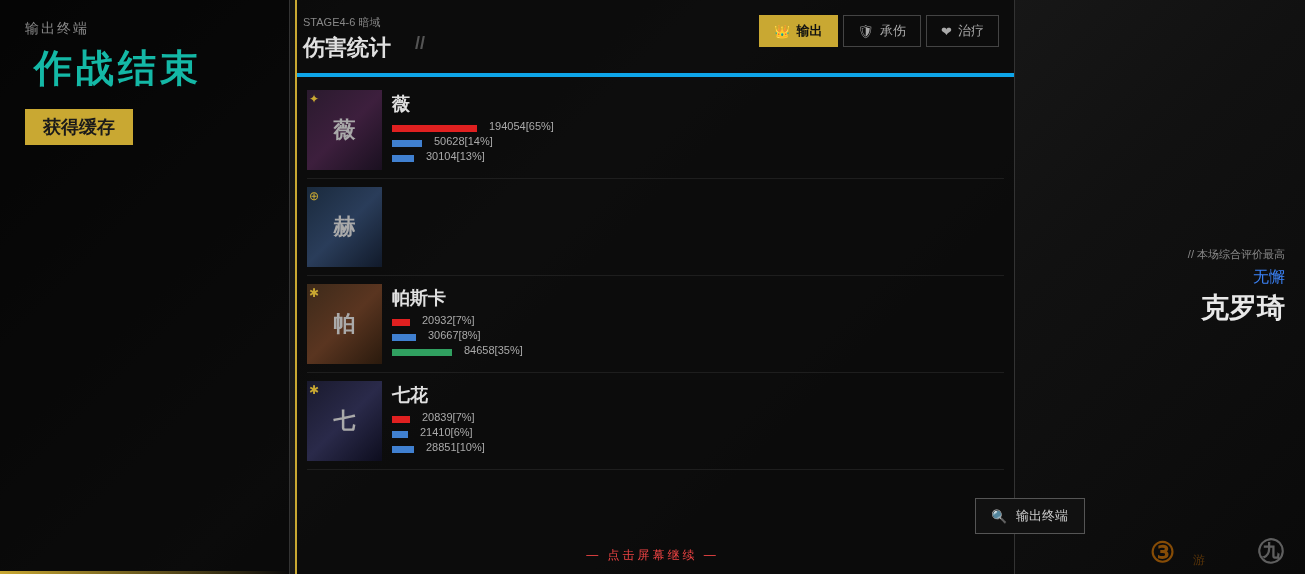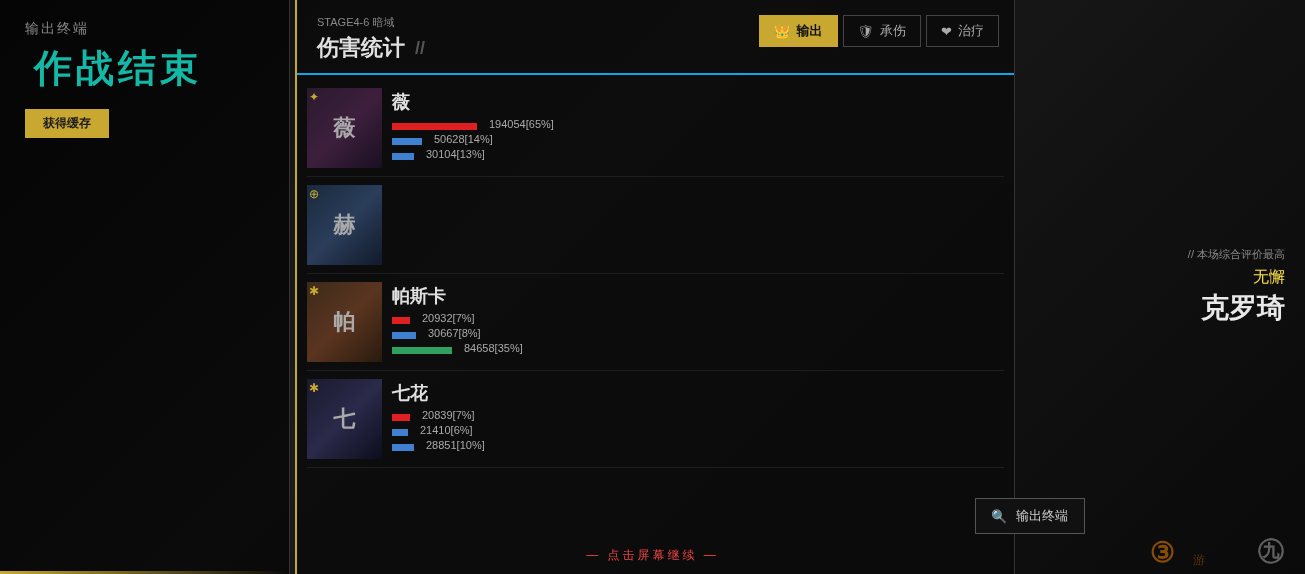--- a/index.html
+++ b/index.html
@@ -41,21 +41,21 @@
       font-size: 38px;
       font-weight: bold;
       padding: 0 34px;
       letter-spacing: 4px;
     }
 
     .obtain-btn {
       display: inline-block;
       background: #c9a832;
       color: #1a1a1a;
-      font-size: 12px;
+      font-size: 18px;
       padding: 6px 18px;
       margin: 15px 25px;
       font-weight: bold;
       cursor: pointer;
     }
 
     .left-accent-line {
       position: absolute;
       bottom: 0;
       left: 0;
@@ -78,21 +78,21 @@
       padding-right: 20px;
     }
 
     .right-subtitle {
       color: #888;
       font-size: 11px;
       margin-bottom: 5px;
     }
 
     .right-rank {
-      color: #fde047;
+      color: #3b82f6;
       font-size: 16px;
       margin-bottom: 1px;
     }
 
     .right-name {
       color: #e8e8e8;
       font-size: 28px;
       font-weight: bold;
       font-family: Liberation Serif, serif;
     }
@@ -156,37 +156,36 @@
       left: 295px;
       top: 0;
       width: 720px;
       height: 100%;
       background: rgba(10,10,10,0.85);
       border-left: 2px solid #c9a832;
       border-right: 1px solid #333;
     }
 
     .stats-header {
-      padding: 15px 20px 10px;
-      border-bottom: 2px solid #0ea5e9;
+      padding: 15px 6px 10px;
+      border-bottom: 4px solid #0ea5e9;
     }
 
     .stage-label {
       color: #888;
       font-size: 11px;
       margin-bottom: 3px;
     }
 
     .stats-title {
       color: #e0e0e0;
       font-size: 22px;
       font-weight: bold;
       display: flex;
-      align-items: center;
-      gap: 10px;
+      gap: 24px;
     }
 
     .stats-title-slash {
       color: #555;
       font-size: 18px;
     }
 
     
     .tab-row {
       position: absolute;

